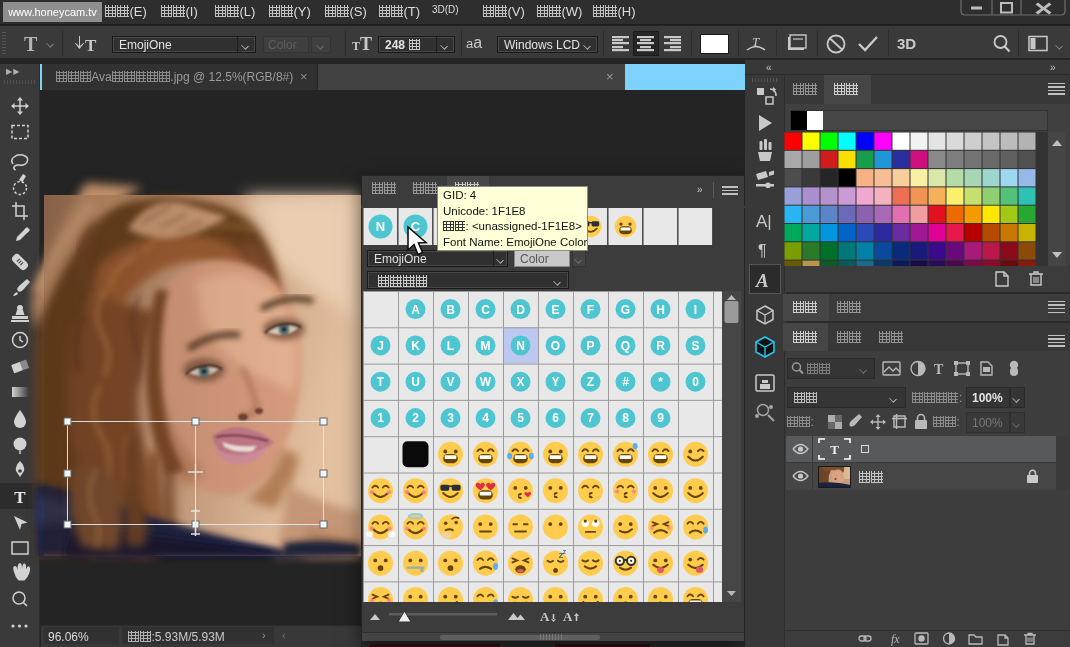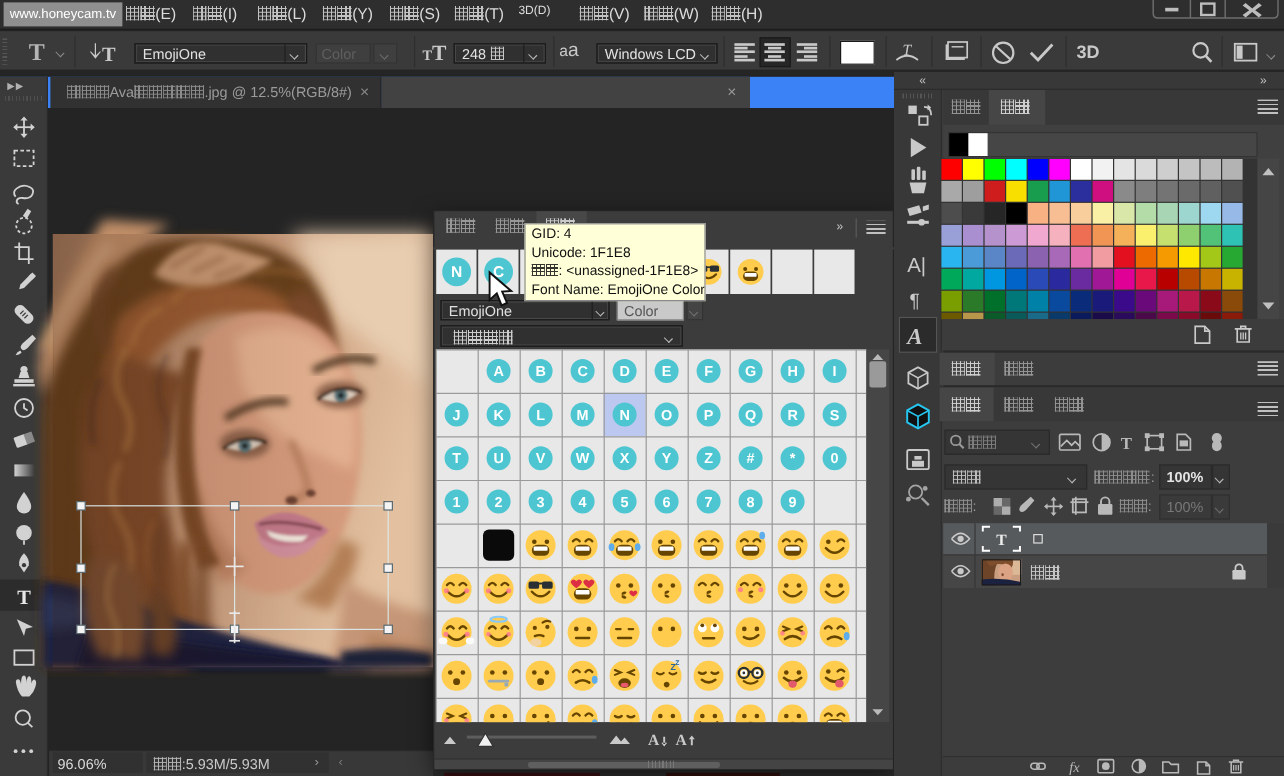--- a/index.html
+++ b/index.html
@@ -60,21 +60,21 @@
 <div class="a" style="left:119px;top:12px;font-size:12px;color:#e2e2e2">EmojiOne</div>
 <div class="a" style="left:237px;top:11px;width:1px;height:15px;background:#1f1f1f"></div>
 <div class="chv" style="left:242px;top:17px"></div>
 <div class="a" style="left:263px;top:10px;width:46px;height:17px;background:#3f3f3f;border:1px solid #333"></div>
 <div class="a" style="left:268px;top:12px;font-size:12px;color:#5f5f5f">Color</div>
 <div class="a" style="left:311px;top:10px;width:20px;height:17px;background:#3f3f3f;border:1px solid #333"></div>
 <div class="chv" style="left:317px;top:17px;opacity:.35"></div>
 <div class="a" style="left:352px;top:13px;font-size:12px;font-weight:bold;color:#c9c9c9;font-family:Liberation Serif,serif">T</div>
 <div class="a" style="left:360px;top:8px;font-size:18px;font-weight:bold;color:#c9c9c9;font-family:Liberation Serif,serif">T</div>
 <div class="combo" style="left:378px;top:10px;width:77px;height:17px"></div>
-<div class="a" style="left:385px;top:12px;font-size:12px;color:#e2e2e2;font-weight:normal">248 <i class="k"></i></div>
+<div class="a" style="left:385px;top:12px;font-size:12px;color:#e2e2e2;font-weight:bold">248 <i class="k"></i></div>
 <div class="a" style="left:436px;top:11px;width:1px;height:15px;background:#1f1f1f"></div>
 <div class="chv" style="left:441px;top:17px"></div>
 <div class="a" style="left:466px;top:8px;font-size:13px;color:#c9c9c9">a<span style="font-size:16px">a</span></div>
 <div class="combo" style="left:497px;top:10px;width:101px;height:17px"></div>
 <div class="a" style="left:504px;top:12px;font-size:12px;color:#e2e2e2">Windows LCD</div>
 <div class="chv" style="left:584px;top:17px"></div>
 <svg class="a" style="left:612px;top:10px" width="18" height="16" viewBox="0 0 18 16">
       <rect x="0" y="0" width="17" height="2.2" fill="#c9c9c9"></rect>
       <rect x="0" y="3" width="11" height="2.2" fill="#c9c9c9"></rect>
       <rect x="0" y="6" width="17" height="2.2" fill="#c9c9c9"></rect>
@@ -117,21 +117,21 @@
 <svg class="a" style="left:991px;top:7px" width="22" height="22" viewBox="0 0 22 22">
 <circle cx="9.5" cy="9" r="6" stroke="#c9c9c9" stroke-width="1.8" fill="none"></circle>
 <line x1="13.8" y1="13.5" x2="18.5" y2="18.5" stroke="#c9c9c9" stroke-width="2.2"></line>
     </svg>
 <svg class="a" style="left:1027px;top:8px" width="22" height="20" viewBox="0 0 22 20">
 <rect x="2" y="2.5" width="18" height="14" fill="none" stroke="#c9c9c9" stroke-width="1.5"></rect>
 <rect x="3.5" y="4" width="5" height="11" fill="#c9c9c9"></rect>
     </svg>
 <div class="chv" style="left:1056px;top:17px;opacity:.6"></div>
 </div>
-<div class="a" style="left:0;top:64px;width:839px;height:26px;background:#3b82f6">
+<div class="a" style="left:0;top:64px;width:839px;height:26px;background:#7dd3fc">
 <div class="a" style="left:42px;top:0;width:276px;height:26px;background:#313131;border-right:1px solid #222;color:#9b9b9b;font-size:12px;line-height:26px"><span style="margin-left:14px"><i class="k"></i><i class="k"></i><i class="k"></i>Ava<i class="k"></i><i class="k"></i><i class="k"></i><i class="k"></i><i class="k"></i>.jpg @ 12.5%(RGB/8#)</span><span style="position:absolute;left:258px;top:0;color:#8a8a8a;font-size:13px">×</span></div>
 <div class="a" style="left:318px;top:0;width:307px;height:26px;background:#424242;color:#e3e3e3;font-size:12px;line-height:26px"><span style="position:absolute;left:288px;top:0;color:#9a9a9a;font-size:13px">×</span></div>
 </div>
 <div class="a" style="left:0;top:64px;width:40px;height:583px;background:#3a3a3a;border-right:1px solid #2b2b2b"></div>
 <div class="a" style="left:6px;top:67px;color:#b0b0b0;font-size:8px;letter-spacing:1px">▶▶</div>
 <div class="a" style="left:4px;top:80px;width:32px;height:4px;background:repeating-linear-gradient(90deg,#4f4f4f 0 1px,transparent 1px 3px)"></div>
 <div class="a" style="left:0px;top:483px;width:40px;height:26px;background:#2c2c2c"></div>
 <svg class="a" style="left:0;top:0" width="40" height="647" viewBox="0 0 40 647">
     <defs>
       <linearGradient id="tg" x1="0" y1="0" x2="1" y2="0">

